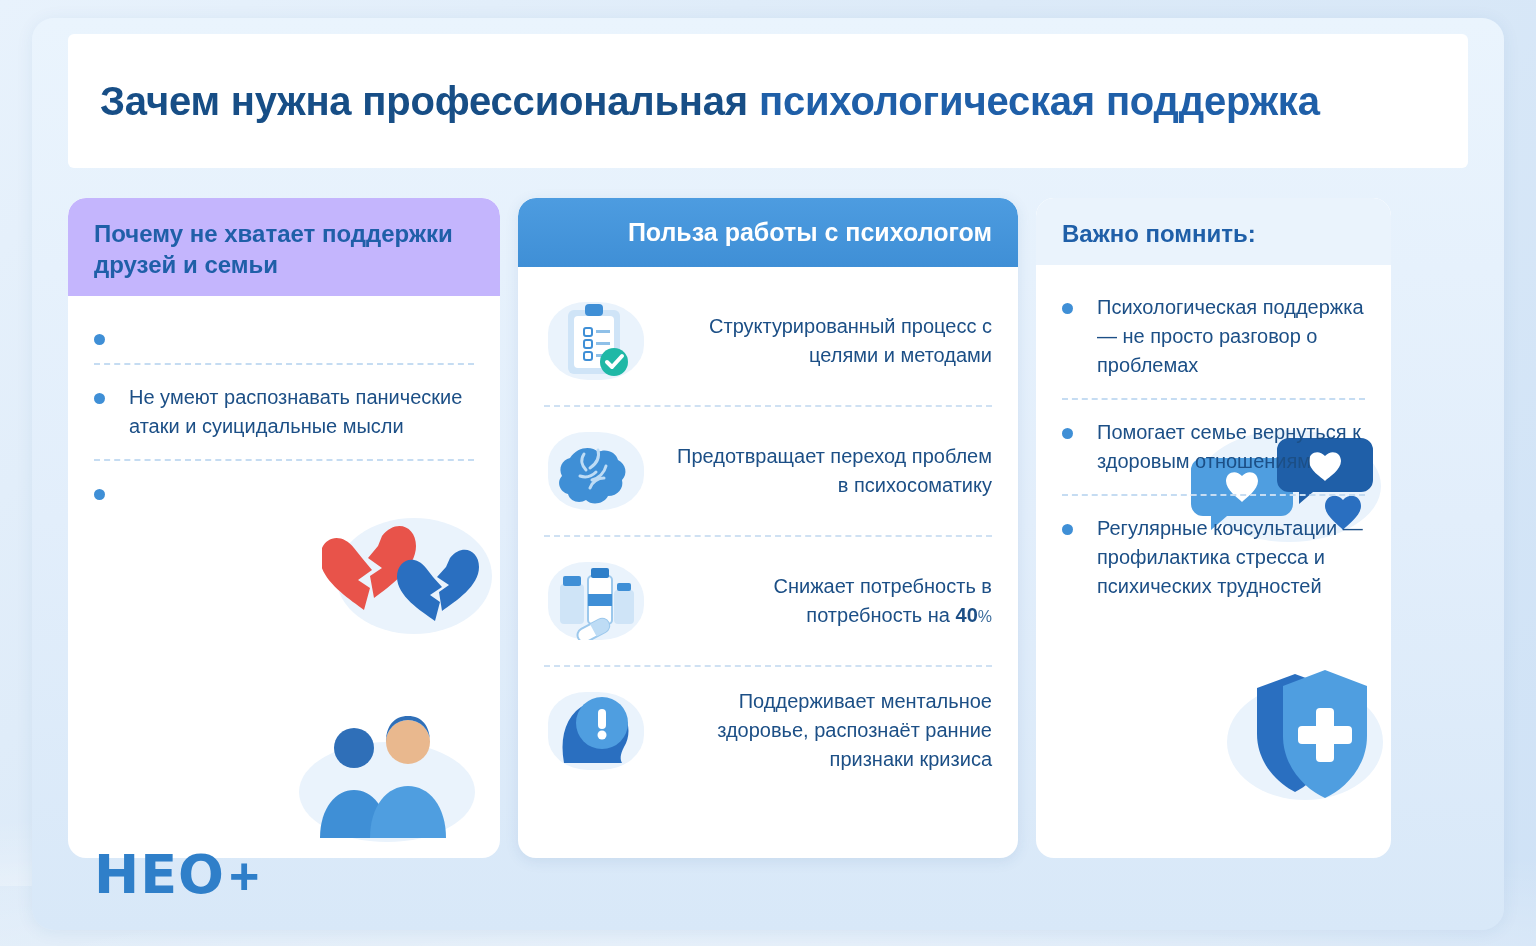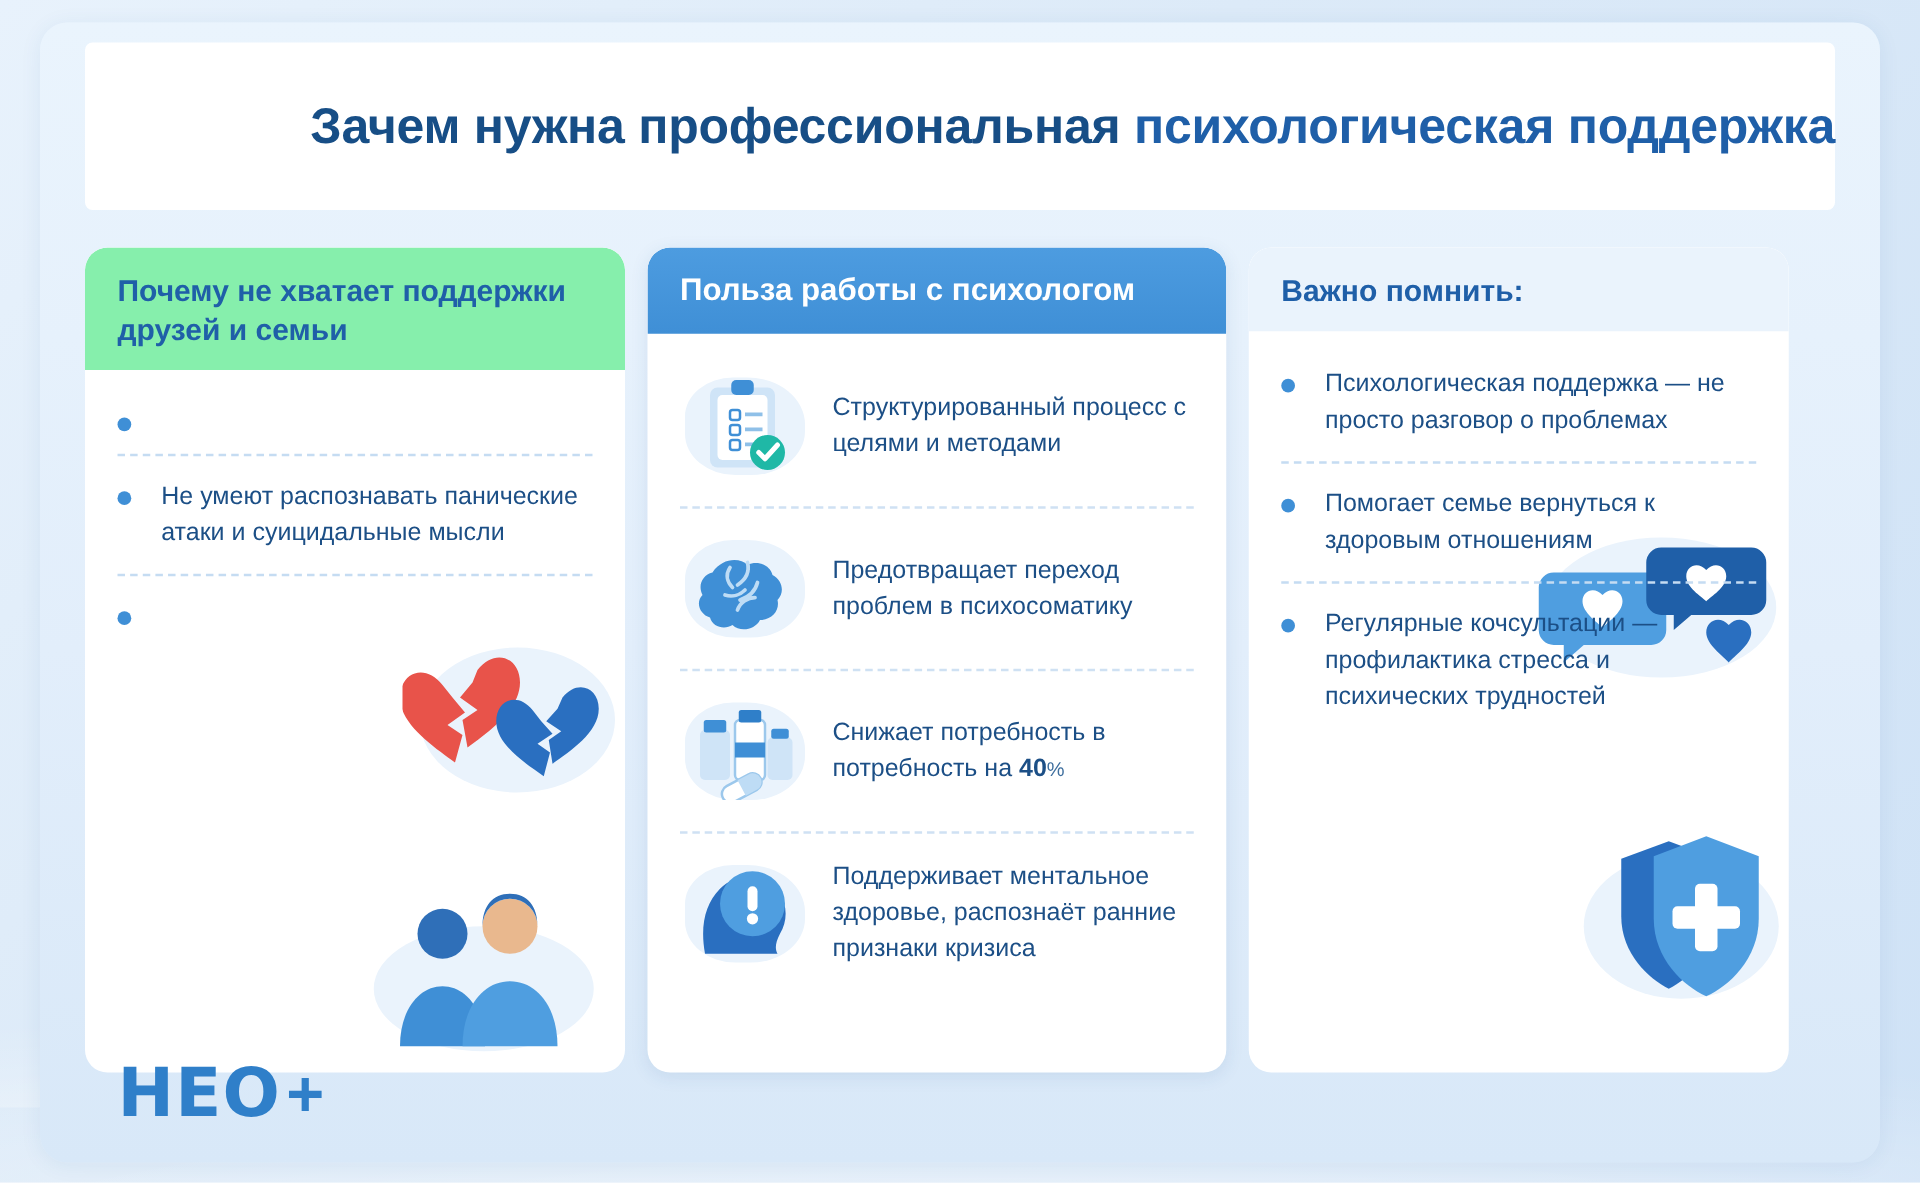--- a/index.html
+++ b/index.html
@@ -51,21 +51,20 @@
     left: 36px;
     top: 16px;
     width: 1400px;
     height: 134px;
     background: #ffffff;
     border-radius: 6px;
     display: flex;
     align-items: center;
     padding-left: 32px;
     box-sizing: border-box;
-    justify-content: flex-end;
   }
   .header h1 {
     margin: 0;
     font-size: 40px;
     line-height: 1.15;
     letter-spacing: -0.2px;
     font-weight: 700;
     color: #1f5fa8;
   }
   .header h1 .accent {
@@ -87,41 +86,42 @@
     border-radius: 18px;
     overflow: hidden;
   }
   .col-left {
     width: 432px;
     min-height: 600px;
     background: #ffffff;
     border-radius: 18px;
   }
   .col-mid {
-    width: 463px;
+    width: 500px;
     min-height: 660px;
     background: #ffffff;
     border-radius: 18px;
     box-shadow: 0 3px 14px rgba(40,90,150,0.10);
+    text-align: right;
   }
   .col-right {
-    width: 432px;
+    width: 355px;
     min-height: 600px;
     background: #ffffff;
     border-radius: 18px;
   }
 
   .col-head {
     padding: 20px 26px 16px 26px;
     font-size: 24px;
     font-weight: 700;
     line-height: 1.3;
   }
   .col-left .col-head {
-    background: #86efac;
+    background: #c4b5fd;
     color: #1f5fa8;
     border-radius: 18px 18px 0 0;
   }
   .col-mid .col-head {
     background: linear-gradient(180deg, #4d9ce0 0%, #3f8fd6 100%);
     color: #ffffff;
     border-radius: 18px 18px 0 0;
     padding: 18px 26px;
     font-size: 25px;
   }

